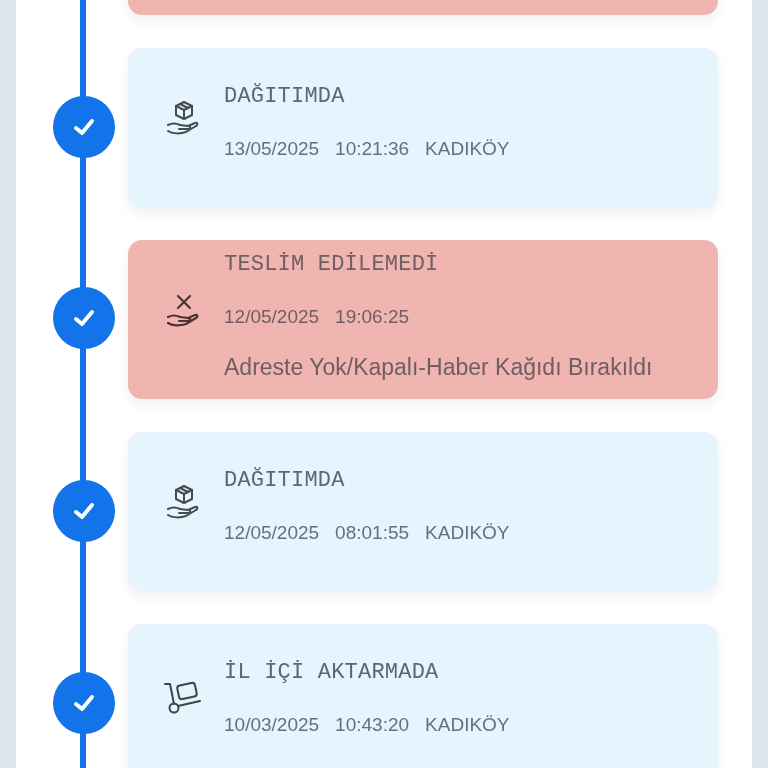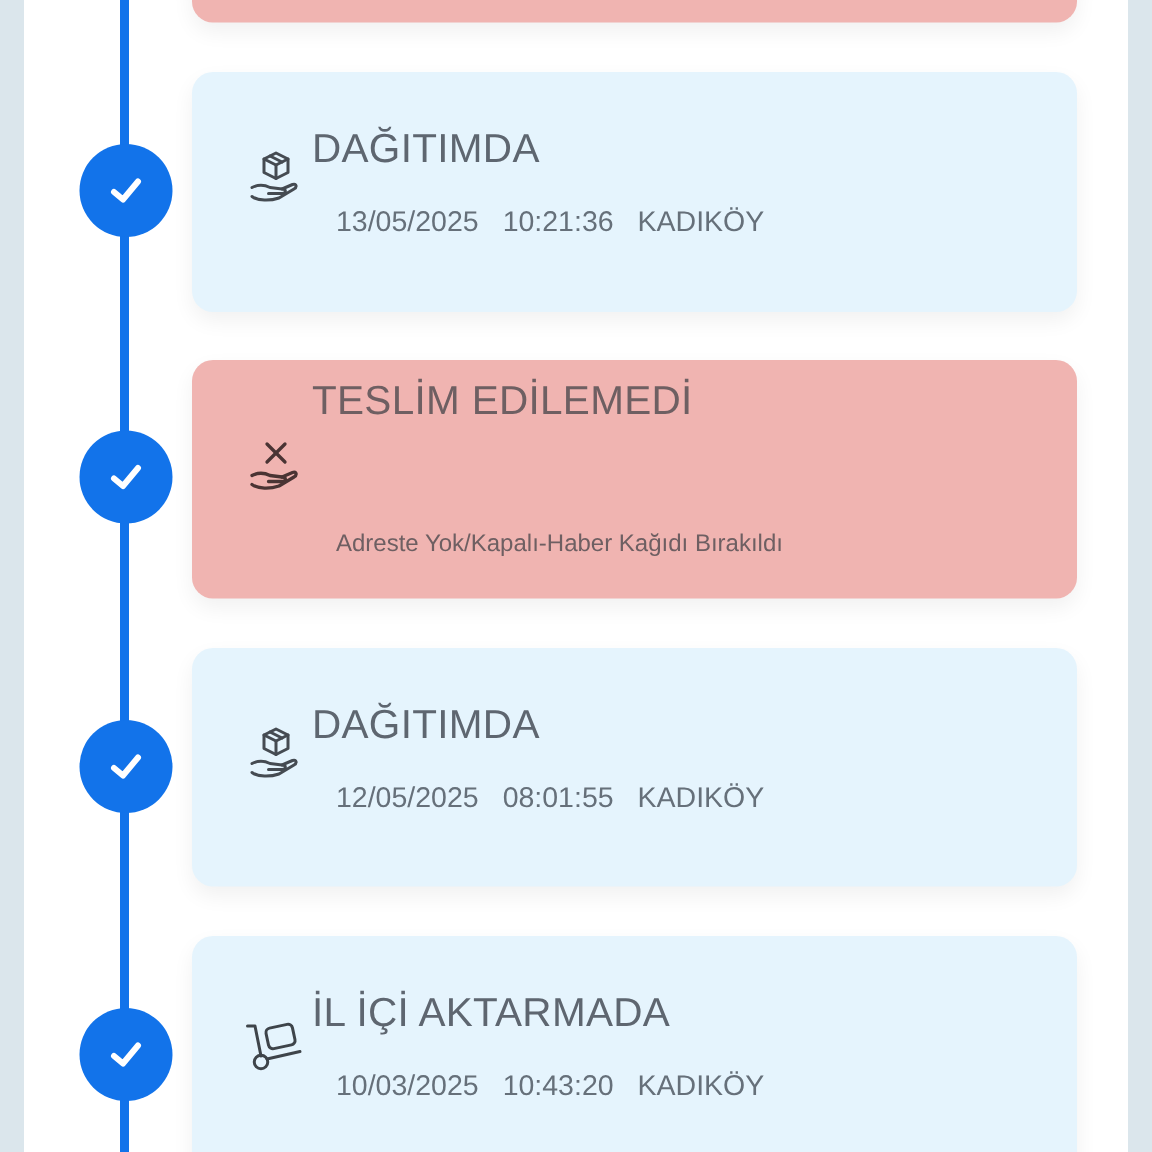--- a/index.html
+++ b/index.html
@@ -27,31 +27,31 @@
     position: absolute; left: 128px; width: 590px; border-radius: 14px;
     box-shadow: 0 6px 14px rgba(0,0,0,0.06);
     box-sizing: border-box;
   }
   .card.blue { background: #e5f4fd; }
   .card.red { background: #f0b4b1; padding-left: 25px; }
   .card .icon {
     position: absolute; left: 34px; width: 44px; height: 44px;
   }
   .card .title {
-    position: absolute; left: 80px; font-size: 27px; color: #5e6670;
-    letter-spacing: 0.2px; white-space: nowrap;
+    position: absolute; left: 96px; font-size: 22px; color: #5e6670;
+    letter-spacing: 0.2px; white-space: nowrap; font-family: Liberation Mono, monospace;
   }
   .card.red .title, .card.red .meta, .card.red .note { color: #6e5f62; }
   .card .meta {
     position: absolute; left: 96px; font-size: 19px; color: #66707a;
     white-space: nowrap;
   }
   .card .meta span { margin-right: 16px; }
   .card .note {
-    position: absolute; left: 96px; font-size: 16px; color: #6e6466;
+    position: absolute; left: 96px; font-size: 23px; color: #6e6466;
     white-space: nowrap;
   }
 </style>
 </head>
 <body>
 
 <div class="panel"></div>
 <div class="timeline-line"></div>
 
 <div class="card red" style="top:-145px; height:160px;"></div>
@@ -82,20 +82,23 @@
     </svg>
 </div>
 <div class="card red" style="top:240px; height:159px;">
   <svg class="icon" style="top:50px;" viewBox="0 0 44 44" fill="none" stroke="#4a3434" stroke-width="2.2" stroke-linecap="round" stroke-linejoin="round">
     <path d="M16 6 L28 18"></path>
       <path d="M28 6 L16 18"></path>
     <path d="M6 27 C10 25 14 25 18 27 L26 28 C29 28 29 31 26 31 L17 31"></path>
     <path d="M6 33 C10 36 18 36 24 34 L34 28 C36 27 36 24 33 25 L26 28"></path>
   </svg>
   <div class="title" style="top:12px;">TESLİM EDİLEMEDİ</div>
+  <div class="meta" style="top:66px;">
+    <span>12/05/2025</span><span>19:06:25</span>
+  </div>
   <div class="note" style="top:114px;">Adreste Yok/Kapalı-Haber Kağıdı Bırakıldı</div>
 </div>
 
 <div class="dot" style="top:480px;">
   <svg viewBox="0 0 30 30">
       <path d="M7 16 L13 21 L23 9" fill="none" stroke="#ffffff" stroke-width="4" stroke-linecap="round" stroke-linejoin="round"></path>
     </svg>
 </div>
 <div class="card blue" style="top:432px; height:159px;">
   <svg class="icon" style="top:50px;" viewBox="0 0 44 44" fill="none" stroke="#454b52" stroke-width="2" stroke-linecap="round" stroke-linejoin="round">

